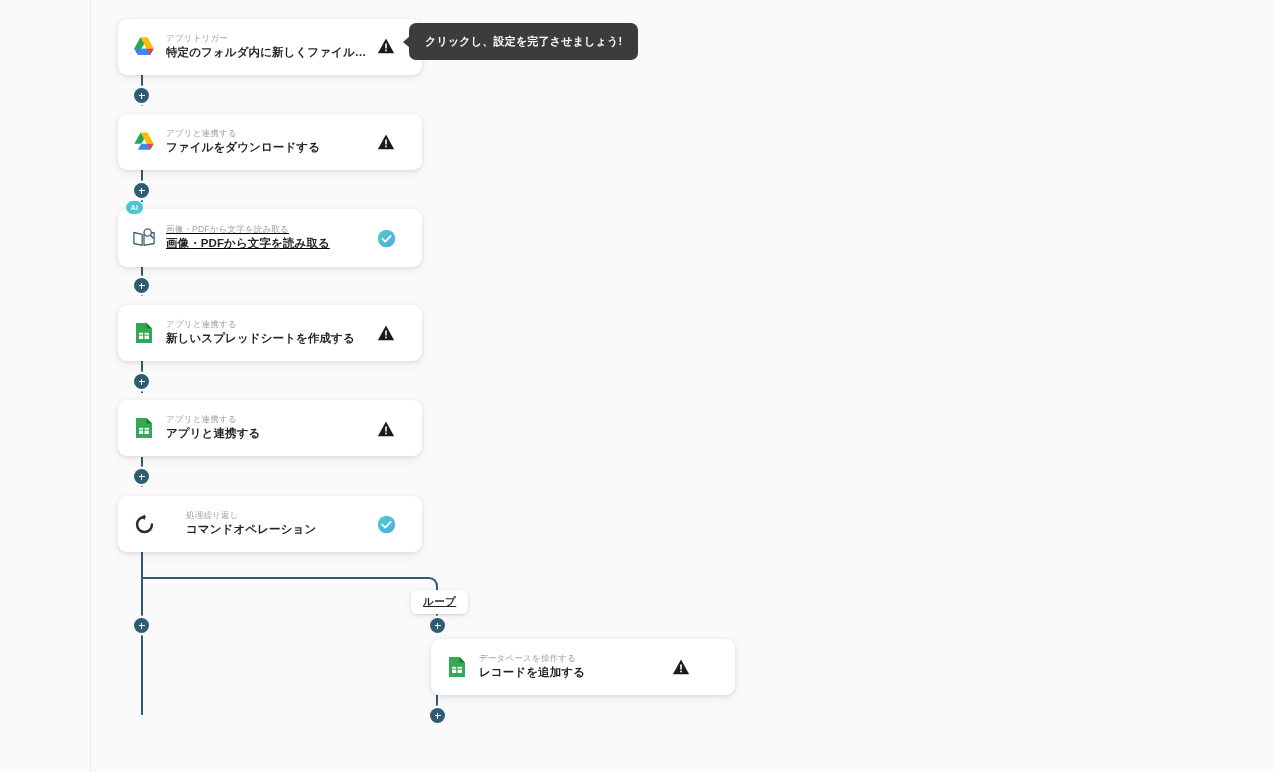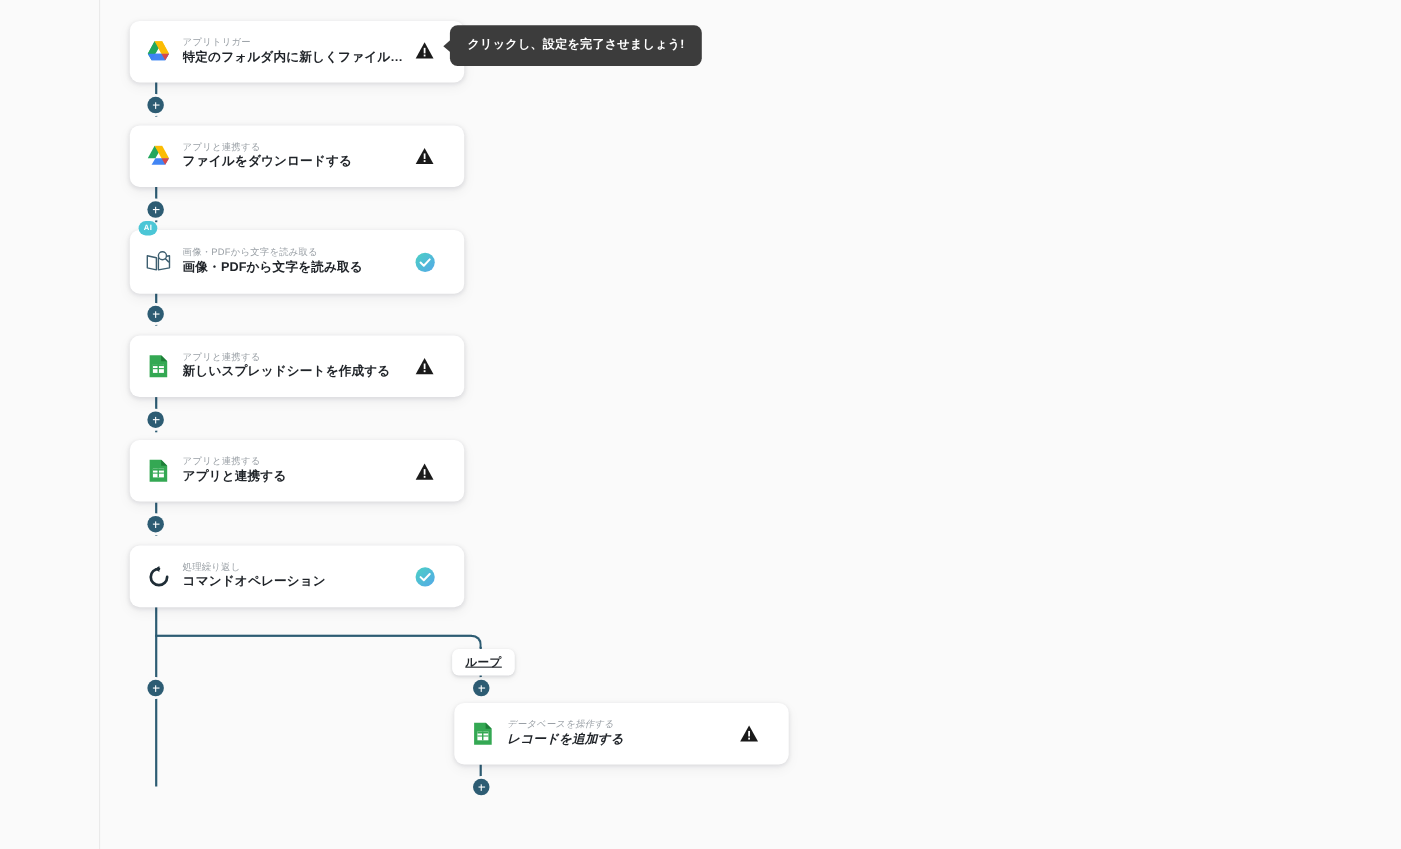--- a/index.html
+++ b/index.html
@@ -68,21 +68,21 @@
     background:#ffffff;
     border-radius:9px;
     box-shadow:0 1px 4px rgba(16,24,40,.10), 0 4px 12px rgba(16,24,40,.05);
     display:flex;
     align-items:center;
     padding:0 14px;
     cursor:pointer;
     z-index:4;
   }
   .card.tall { height:56px; }
-  .card.xtall { height:58px; }
+  .card.xtall { height:58px;text-decoration:underline; }
   .card-icon {
     width:24px; height:24px;
     flex:0 0 24px;
     margin-right:10px;
     display:flex; align-items:center; justify-content:center;
   }
   .card-text { overflow:hidden; }
   .card-sub {
     font-size:8.5px;
     color:#9aa0a6;
@@ -314,21 +314,21 @@
   <div class="status" style="left:376px; top:419px;">
     <svg width="18" height="18" viewBox="0 0 20 20">
       <path d="M10 1.6 L19 18 L1 18 Z" fill="#1a1a1a"></path>
       <rect x="9.1" y="7.2" width="1.8" height="5.6" fill="#ffffff"></rect>
       <rect x="9.1" y="14" width="1.8" height="1.9" fill="#ffffff"></rect>
     </svg>
   </div>
 
   <div class="node" style="left:134px; top:469px;"></div>
 
-  <div class="card tall" style="left:118px; top:496px;">
+  <div class="card tall" style="left:118px; top:496px;gap:20px;">
     <div class="card-icon">
       <svg width="21" height="21" viewBox="0 0 22 22">
         <path d="M11 3.2 A7.8 7.8 0 1 0 18.8 11" fill="none" stroke="#1f2d36" stroke-width="2.6" stroke-linecap="round"></path>
         <path d="M11.4 0.6 L11.4 6.2 L7.2 3.4 Z" fill="#1f2d36"></path>
       </svg>
     </div>
     <div class="card-text">
       <div class="card-sub">処理繰り返し</div>
       <div class="card-title">コマンドオペレーション</div>
     </div>
@@ -344,21 +344,21 @@
       <circle cx="10" cy="10" r="9.2" fill="url(#okg2)"></circle>
       <path d="M5.6 10.2 L8.7 13.2 L14.4 7.2" fill="none" stroke="#ffffff" stroke-width="1.9" stroke-linecap="round" stroke-linejoin="round"></path>
     </svg>
   </div>
 
   <div class="node" style="left:134px; top:618px;"></div>
 
   <div class="chip" style="left:411px; top:590px;text-decoration:underline;">ループ</div>
   <div class="node" style="left:430px; top:618px;"></div>
 
-  <div class="card tall" style="left:413px; top:639px; width:304px;font-style:italic;">
+  <div class="card tall" style="left:431px; top:639px; width:304px;">
     <div class="card-icon">
       <svg width="18" height="22" viewBox="0 0 18 22">
         <path d="M1 1 H11.5 L17 6.4 V21 H1 Z" fill="#34a853"></path>
         <path d="M11.5 1 L17 6.4 H11.5 Z" fill="#1e7e38"></path>
         <rect x="4" y="9" width="10" height="8" fill="#ffffff"></rect>
         <rect x="4" y="9" width="10" height="1.8" fill="#34a853"></rect>
         <rect x="8.2" y="9" width="1.3" height="8" fill="#34a853"></rect>
         <rect x="4" y="12.6" width="10" height="1" fill="#34a853"></rect>
       </svg>
     </div>

